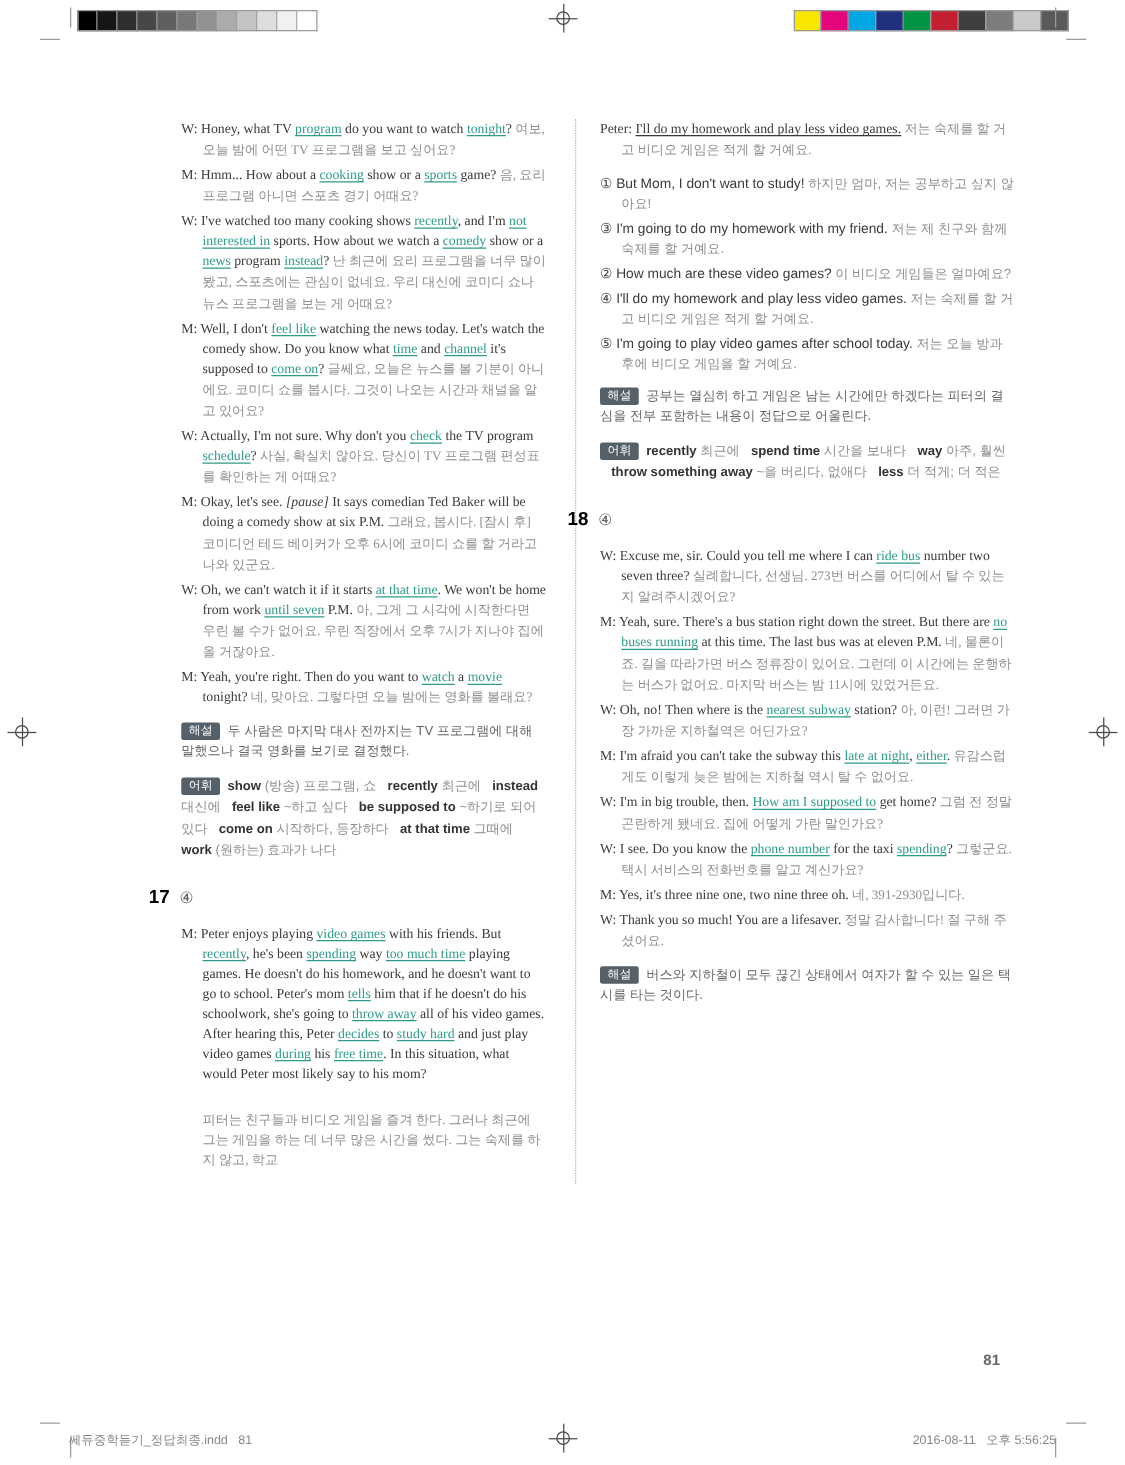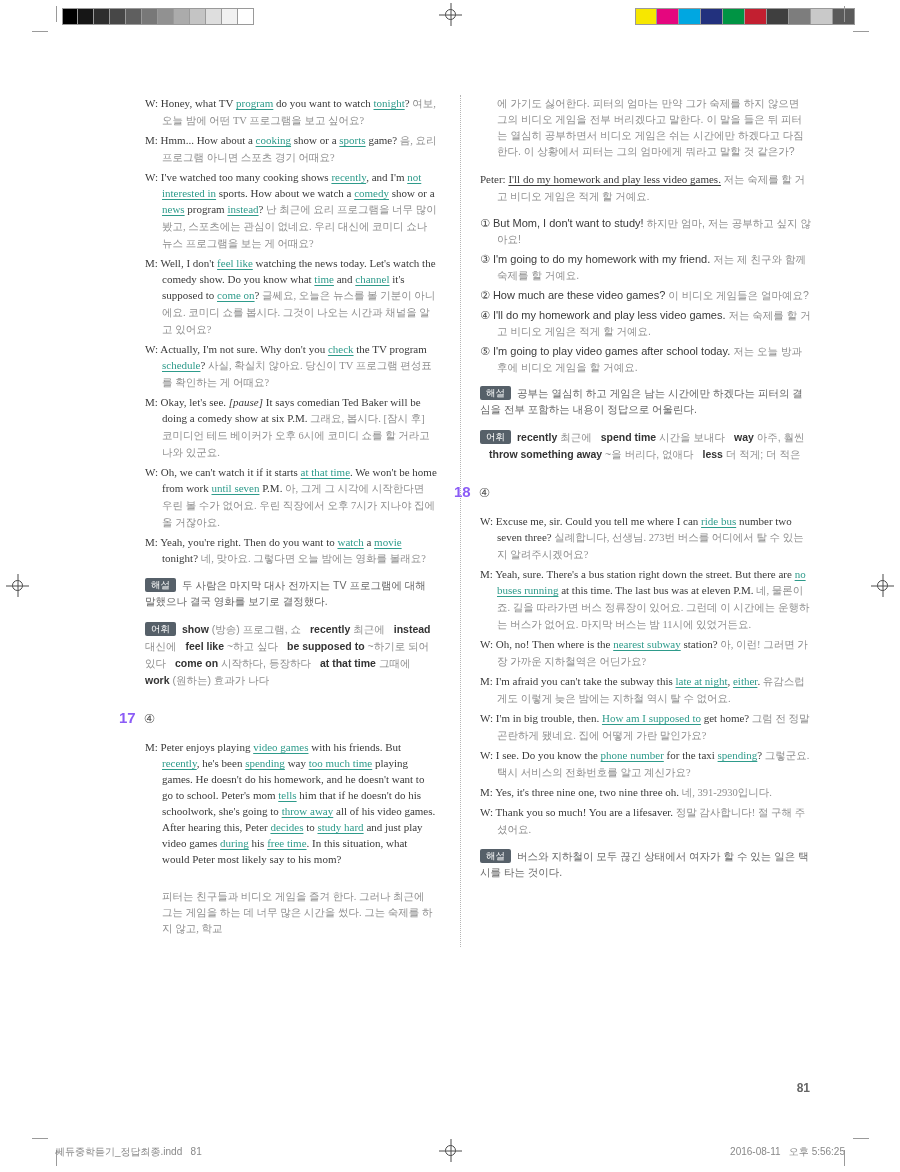--- a/index.html
+++ b/index.html
@@ -46,29 +46,29 @@
   .badge { display:inline-block; background:#566069; color:#fff; font-size:9.5px;
            line-height:14px; padding:0 6px; border-radius:2px; margin-right:6px;
            position:relative; top:-1px; }
   p.note { font-size:10.5px; line-height:16px; color:#666; margin:8px 0; }
   p.vocab { font-size:10.5px; line-height:17px; margin:12px 0; }
   .vw { color:#333; font-weight:bold; }
   .vm { color:#8e8e8e; }
   .vgap { display:inline-block; width:9px; }
 
   .qheader { margin:20px 0 12px -26px; }
-  .qnum { color:#8b5cf6; font-weight:bold; font-size:15px; }
+  .qnum { color:#000000; font-weight:bold; font-size:15px; }
   .qans { color:#555; font-size:12.5px; margin-left:8px; }
 
   .options { margin:10px 0; }
   .opt { margin-bottom:4px; }
   .onum { color:#444; }
 
   
-  .page-number { position:absolute; right:90px; top:1081px; font-size:12px; font-weight:bold; color:#666; }
+  .page-number { position:absolute; right:100px; top:1081px; font-size:12px; font-weight:bold; color:#666; }
   .footer-left  { position:absolute; left:55px;  top:1145px; font-size:10px; color:#888; white-space:pre; }
   .footer-right { position:absolute; right:55px; top:1145px; font-size:10px; color:#888; white-space:pre; }
 </style>
 </head>
 <body>
 
 <div class="bar" id="gsbar" style="left:62px; top:8px;">
     <span class="sw" style="background: rgb(0, 0, 0);"></span>
     <span class="sw" style="background: rgb(22, 22, 22);"></span>
     <span class="sw" style="background: rgb(46, 46, 46);"></span>
@@ -150,21 +150,20 @@
       <div class="qheader"><span class="qnum">17</span><span class="qans">④</span></div>
       <div class="dialogue">
         <div class="entry">
           <p class="line"><span class="speaker">M: </span>Peter enjoys playing <span class="kw">video games</span> with his friends. But <span class="kw">recently</span>, he's been <span class="kw">spending</span> way <span class="kw">too much time</span> playing games. He doesn't do his homework, and he doesn't want to go to school. Peter's mom <span class="kw">tells</span> him that if he doesn't do his schoolwork, she's going to <span class="kw">throw away</span> all of his video games. After hearing this, Peter <span class="kw">decides</span> to <span class="kw">study hard</span> and just play video games <span class="kw">during</span> his <span class="kw">free time</span>. In this situation, what would Peter most likely say to his mom?</p>
           <p class="ko-para">피터는 친구들과 비디오 게임을 즐겨 한다. 그러나 최근에 그는 게임을 하는 데 너무 많은 시간을 썼다. 그는 숙제를 하지 않고, 학교</p>
         </div>
       </div>
     </div>
   <div class="divider"></div>
   <div class="col-right" id="col-right">
-      <p class="ko-para cont">에 가기도 싫어한다. 피터의 엄마는 만약 그가 숙제를 하지 않으면 그의 비디오 게임을 전부 버리겠다고 말한다. 이 말을 들은 뒤 피터는 열심히 공부하면서 비디오 게임은 쉬는 시간에만 하겠다고 다짐한다. 이 상황에서 피터는 그의 엄마에게 뭐라고 말할 것 같은가?</p>
       <div class="dialogue">
         <div class="entry">
           <p class="line"><span class="speaker">Peter: </span><span class="ansline">I'll do my homework and play less video games.</span><span class="ko"> 저는 숙제를 할 거고 비디오 게임은 적게 할 거예요.</span></p>
         </div>
       </div>
       <div class="options">
         <div class="opt">
           <p class="line"><span class="onum">① </span>But Mom, I don't want to study!<span class="ko"> 하지만 엄마, 저는 공부하고 싶지 않아요!</span></p>
         </div>
         <div class="opt">

